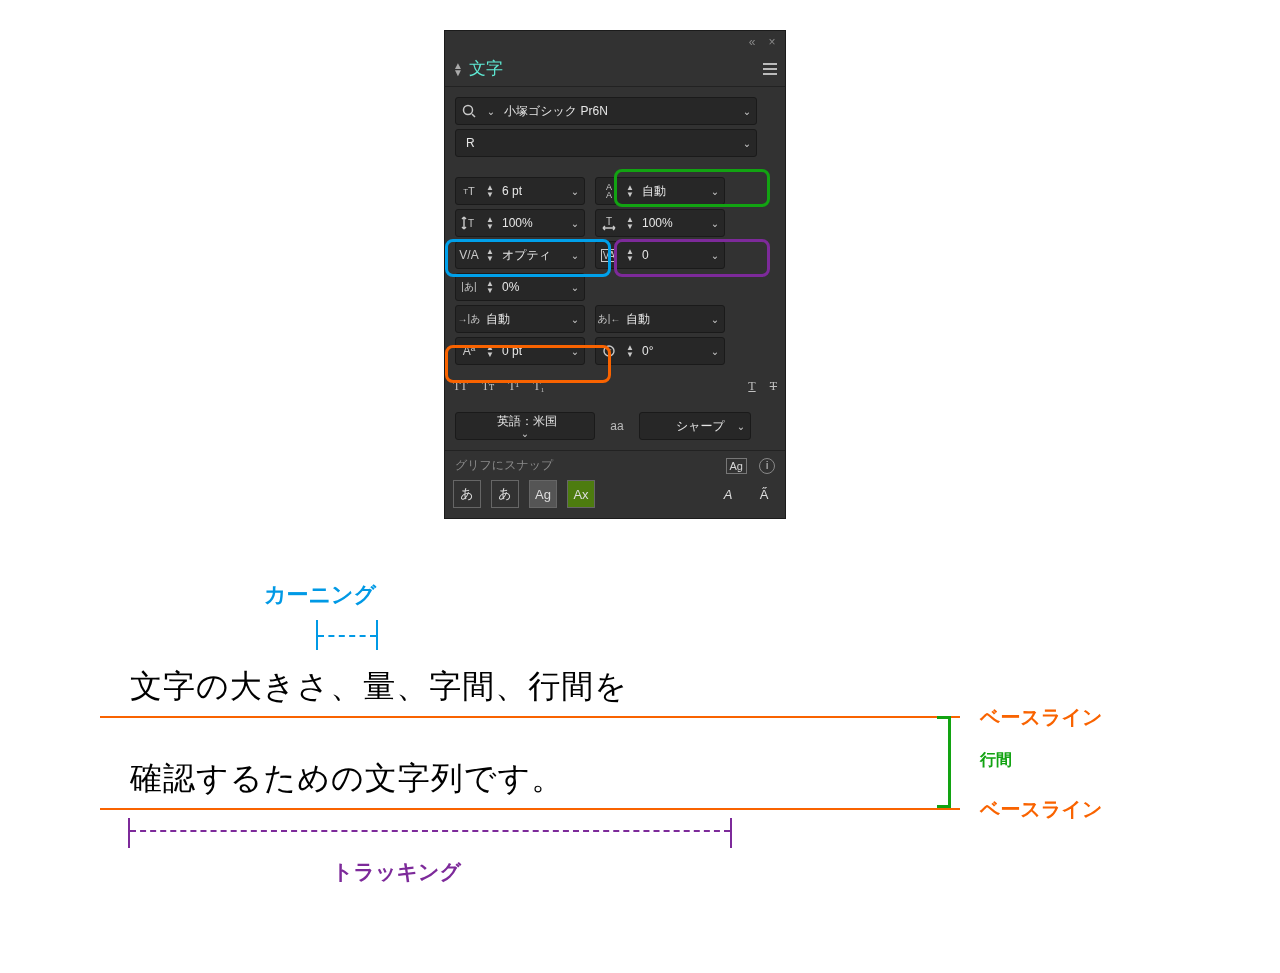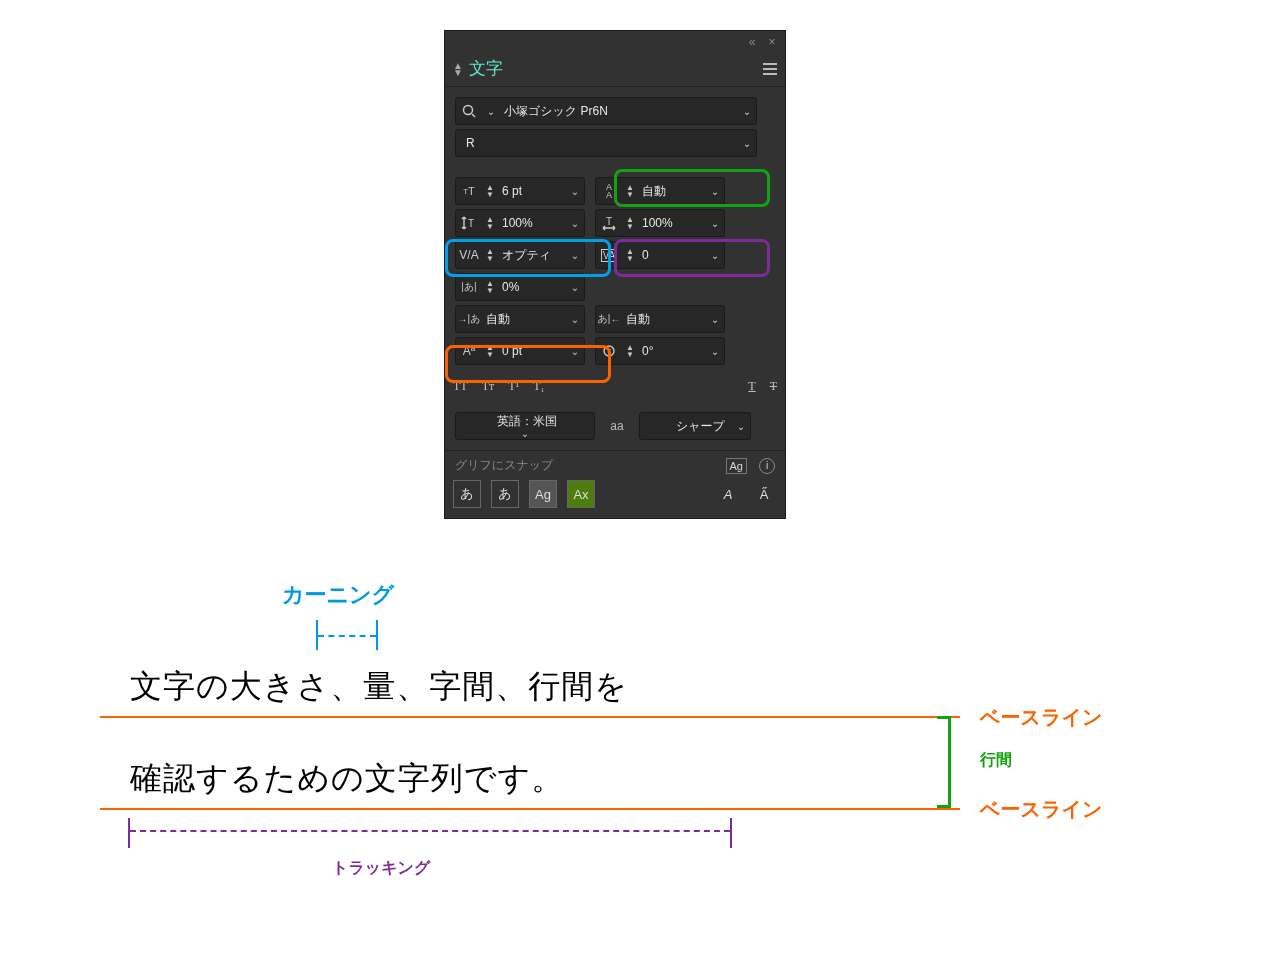--- a/index.html
+++ b/index.html
@@ -38,21 +38,21 @@
 .baseline{position:absolute;left:0;height:0;border-top:2px solid #f96300;}
 .baseline-lbl{position:absolute;color:#f96300;font-size:20px;font-weight:600;}
 .leading-lbl{position:absolute;color:#12a312;font-size:16px;font-weight:600;}
 .leading-bracket{position:absolute;border-right:3px solid #12a312;}
 .leading-bracket::before,.leading-bracket::after{content:"";position:absolute;right:-1px;width:12px;height:3px;background:#12a312;}
 .leading-bracket::before{top:0;}
 .leading-bracket::after{bottom:0;}
 .kerning-lbl{position:absolute;color:#0099e5;font-size:22px;font-weight:600;}
 .kern-bracket{position:absolute;border-left:2px solid #0099e5;border-right:2px solid #0099e5;height:30px;}
 .kern-bracket .dash{position:absolute;left:0;right:0;top:50%;border-top:2px dashed #0099e5;}
-.tracking-lbl{position:absolute;color:#7d2a9a;font-size:16px;font-weight:600;}
+.tracking-lbl{position:absolute;color:#7d2a9a;font-size:21px;font-weight:600;}
 .track-bracket{position:absolute;height:30px;border-left:2px solid #7d2a9a;border-right:2px solid #7d2a9a;}
 .track-bracket .dash{position:absolute;left:0;right:0;top:12px;border-top:2px dashed #7d2a9a;}
 </style>
 </head>
 <body>
 
 <div class="stage">
 
   <div class="panel">
     <div class="titlebar">
@@ -236,21 +236,21 @@
       <span class="sq">あ</span>
       <span class="sq">あ</span>
       <span class="sq" style="background:#555;">Ag</span>
       <span class="sq" style="background:#4d7c0f;">Ax</span>
       <span style="flex:1"></span>
       <span class="sq noborder" style="font-style:italic;">A</span>
       <span class="sq noborder">A̋</span>
     </div>
   </div>
 
-  <div class="kerning-lbl" style="left:282px;top:580px;">カーニング</div>
+  <div class="kerning-lbl" style="left:264px;top:580px;">カーニング</div>
   <div class="kern-bracket" style="left:316px;top:620px;width:58px;">
     <div class="dash"></div>
   </div>
 
   <div class="sample">
     <div class="sampleline" style="position:absolute;left:30px;top:-20px;">文字の大きさ、量、字間、行間を</div>
     <div class="sampleline" style="position:absolute;left:30px;top:72px;">確認するための文字列です。</div>
 
     <div class="baseline" style="top:26px;width:860px;"></div>
     <div class="baseline" style="top:118px;width:860px;"></div>

